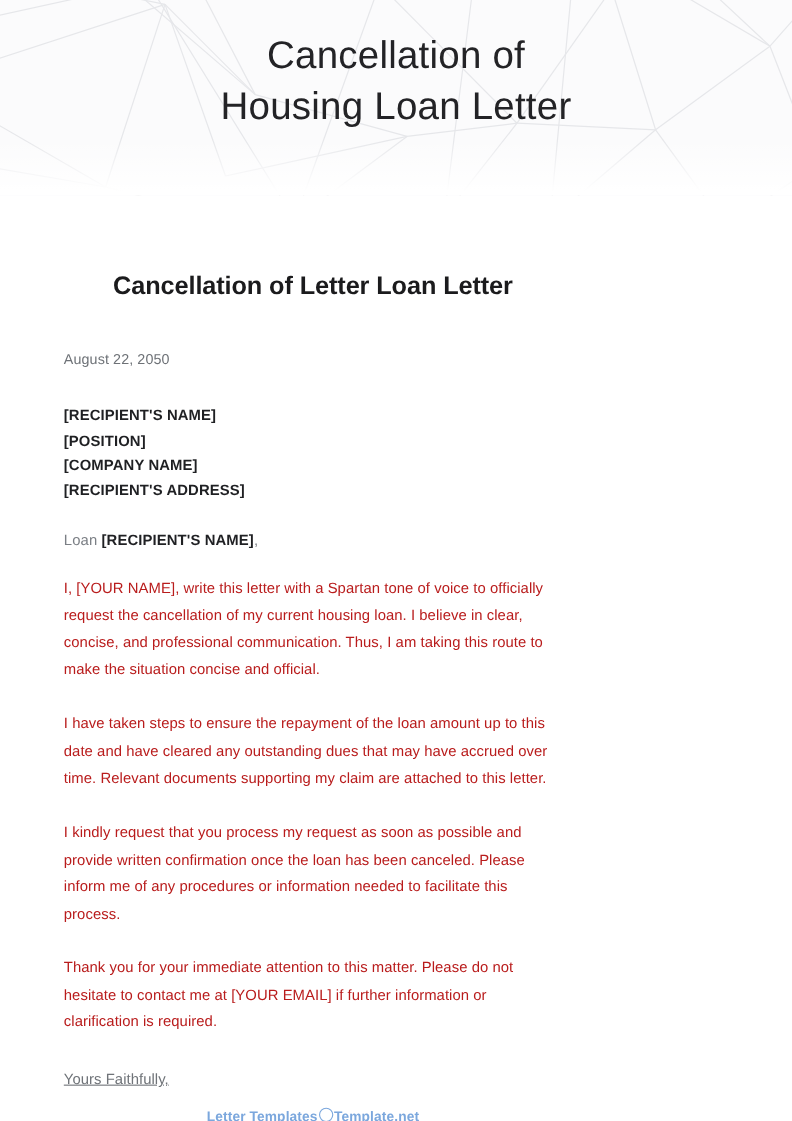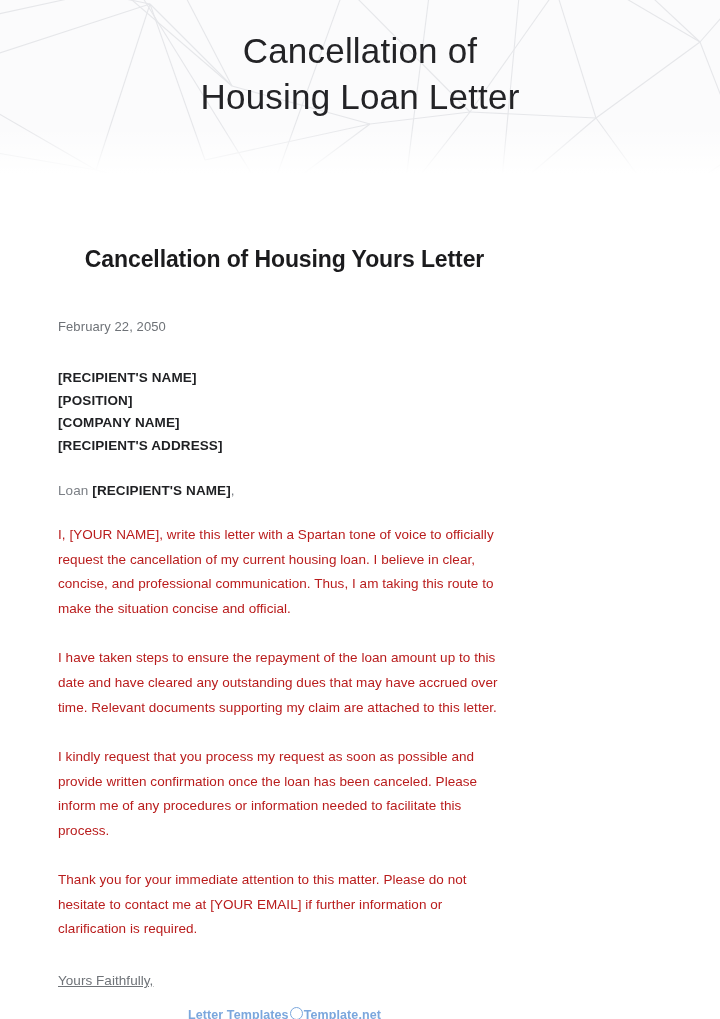--- a/index.html
+++ b/index.html
@@ -207,23 +207,23 @@
     <div class="header-title">
       <div class="line">Cancellation of</div>
       <div class="line">Housing Loan Letter</div>
     </div>
 
     <div class="header-fade"></div>
   </div>
 
   <div class="letter">
 
-    <div class="doc-title">Cancellation of Housing Yours Letter</div>
-
-    <div class="date">February 22, 2050</div>
+    <div class="doc-title">Cancellation of Letter Loan Letter</div>
+
+    <div class="date">August 22, 2050</div>
 
     <div class="recipient-block">
       <div class="rline">[RECIPIENT'S NAME]</div>
       <div class="rline">[POSITION]</div>
       <div class="rline">[COMPANY NAME]</div>
       <div class="rline">[RECIPIENT'S ADDRESS]</div>
     </div>
 
     <div class="salutation"><span>Loan </span><span class="name">[RECIPIENT'S NAME]</span><span>,</span></div>
 

